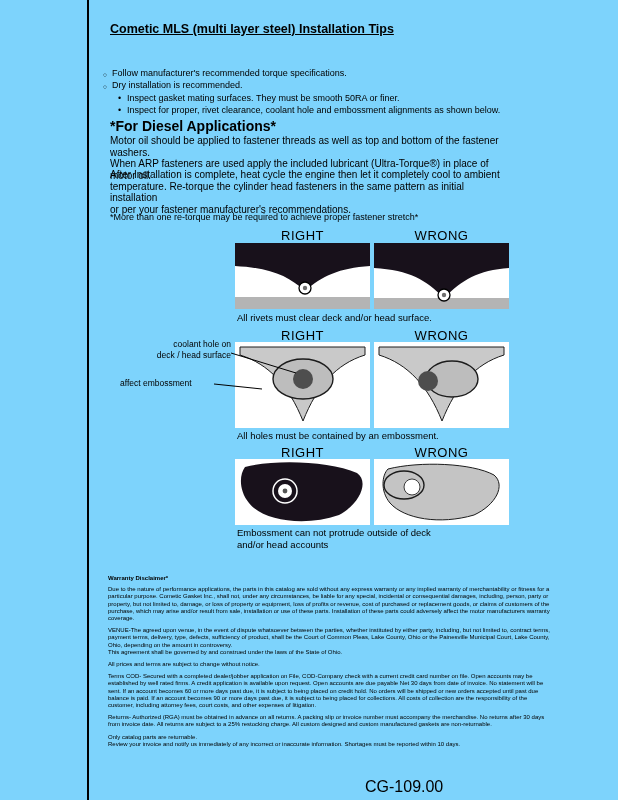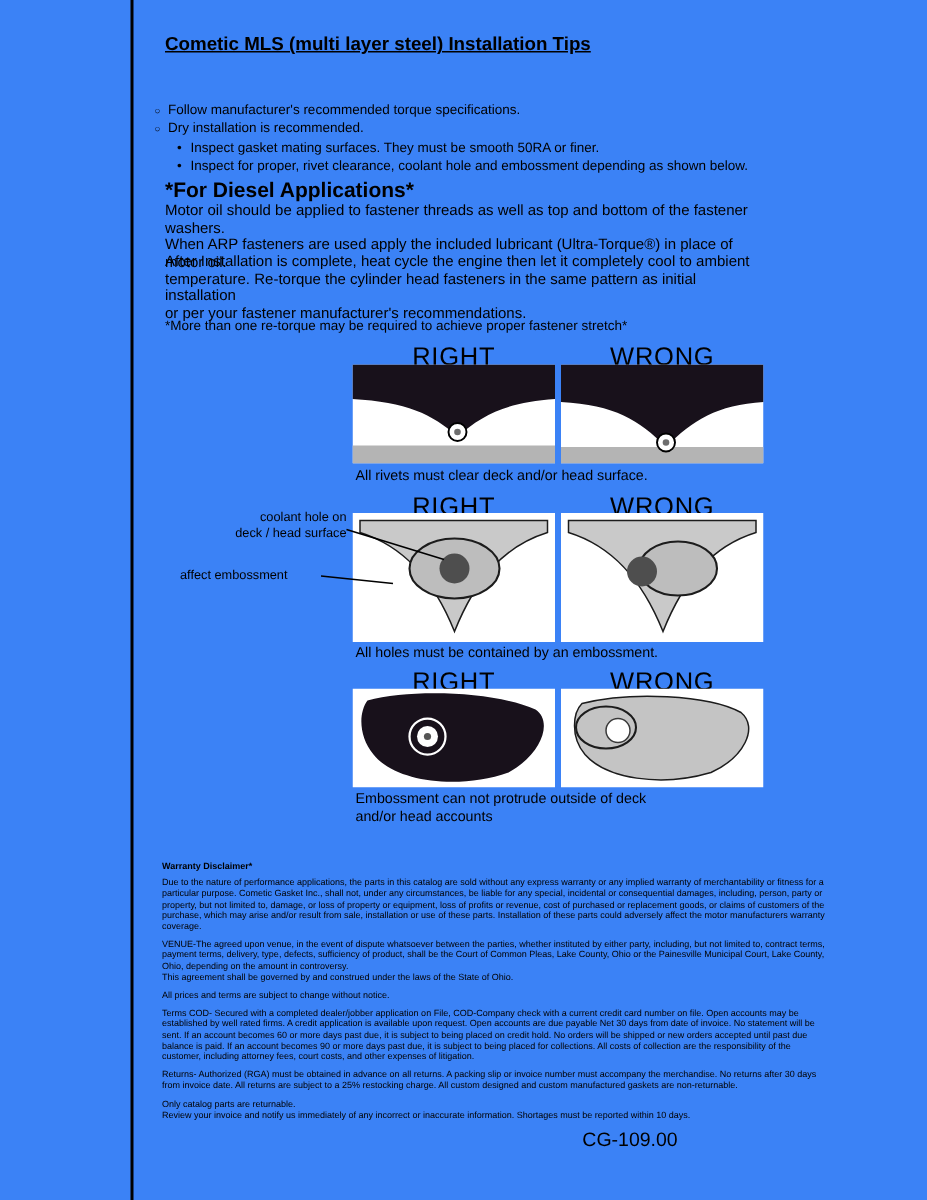--- a/index.html
+++ b/index.html
@@ -1,64 +1,64 @@
 <!DOCTYPE html>
 <html><head>
 <meta charset="utf-8">
 <style>
   * { margin:0; padding:0; box-sizing:border-box; }
   html,body { background:#ffffff; }
   body { font-family:"Liberation Sans", sans-serif; color:#000; }
-  .page { position:relative; width:618px; height:800px; background:#3b82f6; overflow:hidden; }
+  .page { position:relative; width:618px; height:800px; background:#7dd3fc; overflow:hidden; }
   .left-rule { position:absolute; left:87px; top:0; width:2px; height:800px; background:#000; }
 
   .title { position:absolute; left:110px; top:22px; font-size:12.5px; font-weight:bold; text-decoration:underline; white-space:nowrap; }
 
   .tips { position:absolute; left:103px; top:43px; width:440px; font-size:9px;margin-top:24px; }
   .tip { position:relative; padding-left:9px; line-height:12.3px; }
   .tip::before { content:"○"; position:absolute; left:0; top:2px; font-size:6.5px; }
   .subtip { position:relative; margin-left:15px; padding-left:9px; line-height:12.3px; }
   .subtip::before { content:"•"; position:absolute; left:0; top:0; font-size:9px; }
 
   .diesel-heading { position:absolute; left:110px; top:118px; font-size:14px; font-weight:bold; }
   .para { position:absolute; left:110px; width:404px; font-size:10px; line-height:11.7px; }
   .preline { white-space:pre-line; }
   .p1 { top:135px; }
   .p2 { top:169px; }
   .note { position:absolute; left:110px; top:212px; font-size:9px; }
 
-  .dlabel { position:absolute; width:135px; text-align:center; font-size:17px; letter-spacing:0.5px; }
+  .dlabel { position:absolute; width:135px; text-align:center; font-size:13px; letter-spacing:0.5px; }
   .panel { position:absolute; width:135px; display:block; }
   .caption { position:absolute; left:237px; font-size:9.5px; line-height:12px; }
 
   .callout { position:absolute; font-size:8.5px; line-height:10.5px; }
   .callout1 { left:128px; top:339px; width:103px; text-align:right; }
   .callout2 { left:120px; top:378px; }
   .overlay { position:absolute; left:0; top:0; width:618px; height:800px; pointer-events:none; }
 
   .legal { position:absolute; left:108px; top:575px; width:444px; font-size:6px; line-height:7.2px; }
   .legal-heading { font-weight:bold; margin-bottom:4px; }
   .legal p { margin:0 0 5px 0; white-space:pre-line; }
 
-  .footer { position:absolute; left:365px; top:752px; width:110px; text-align:center; font-size:13px; }
+  .footer { position:absolute; left:365px; top:778px; width:110px; text-align:left; font-size:16px; }
 </style>
 </head>
 <body>
 
 <div class="page">
 
   <div class="left-rule"></div>
 
   <div class="title">Cometic MLS (multi layer steel) Installation Tips</div>
 
   <div class="tips">
     <div class="tip">Follow manufacturer's recommended torque specifications.</div>
     <div class="tip">Dry installation is recommended.</div>
     <div class="subtip">Inspect gasket mating surfaces.  They must be smooth 50RA or finer.</div>
-    <div class="subtip">Inspect for proper, rivet clearance, coolant hole and embossment depending as shown below.</div>
+    <div class="subtip">Inspect for proper, rivet clearance, coolant hole and embossment alignments as shown below.</div>
   </div>
 
   <div class="diesel-heading">*For Diesel Applications*</div>
   <div class="para p1 preline">Motor oil should be applied to fastener threads as well as top and bottom of the fastener washers.
 When ARP fasteners are used apply the included lubricant (Ultra-Torque®) in place of motor oil.</div>
   <div class="para p2 preline">After Installation is complete, heat cycle the engine then let it completely cool to ambient
 temperature. Re-torque the cylinder head fasteners in the same pattern as initial installation
 or per your fastener manufacturer's recommendations.</div>
   <div class="note">*More than one re-torque may be required to achieve proper fastener stretch*</div>
 

